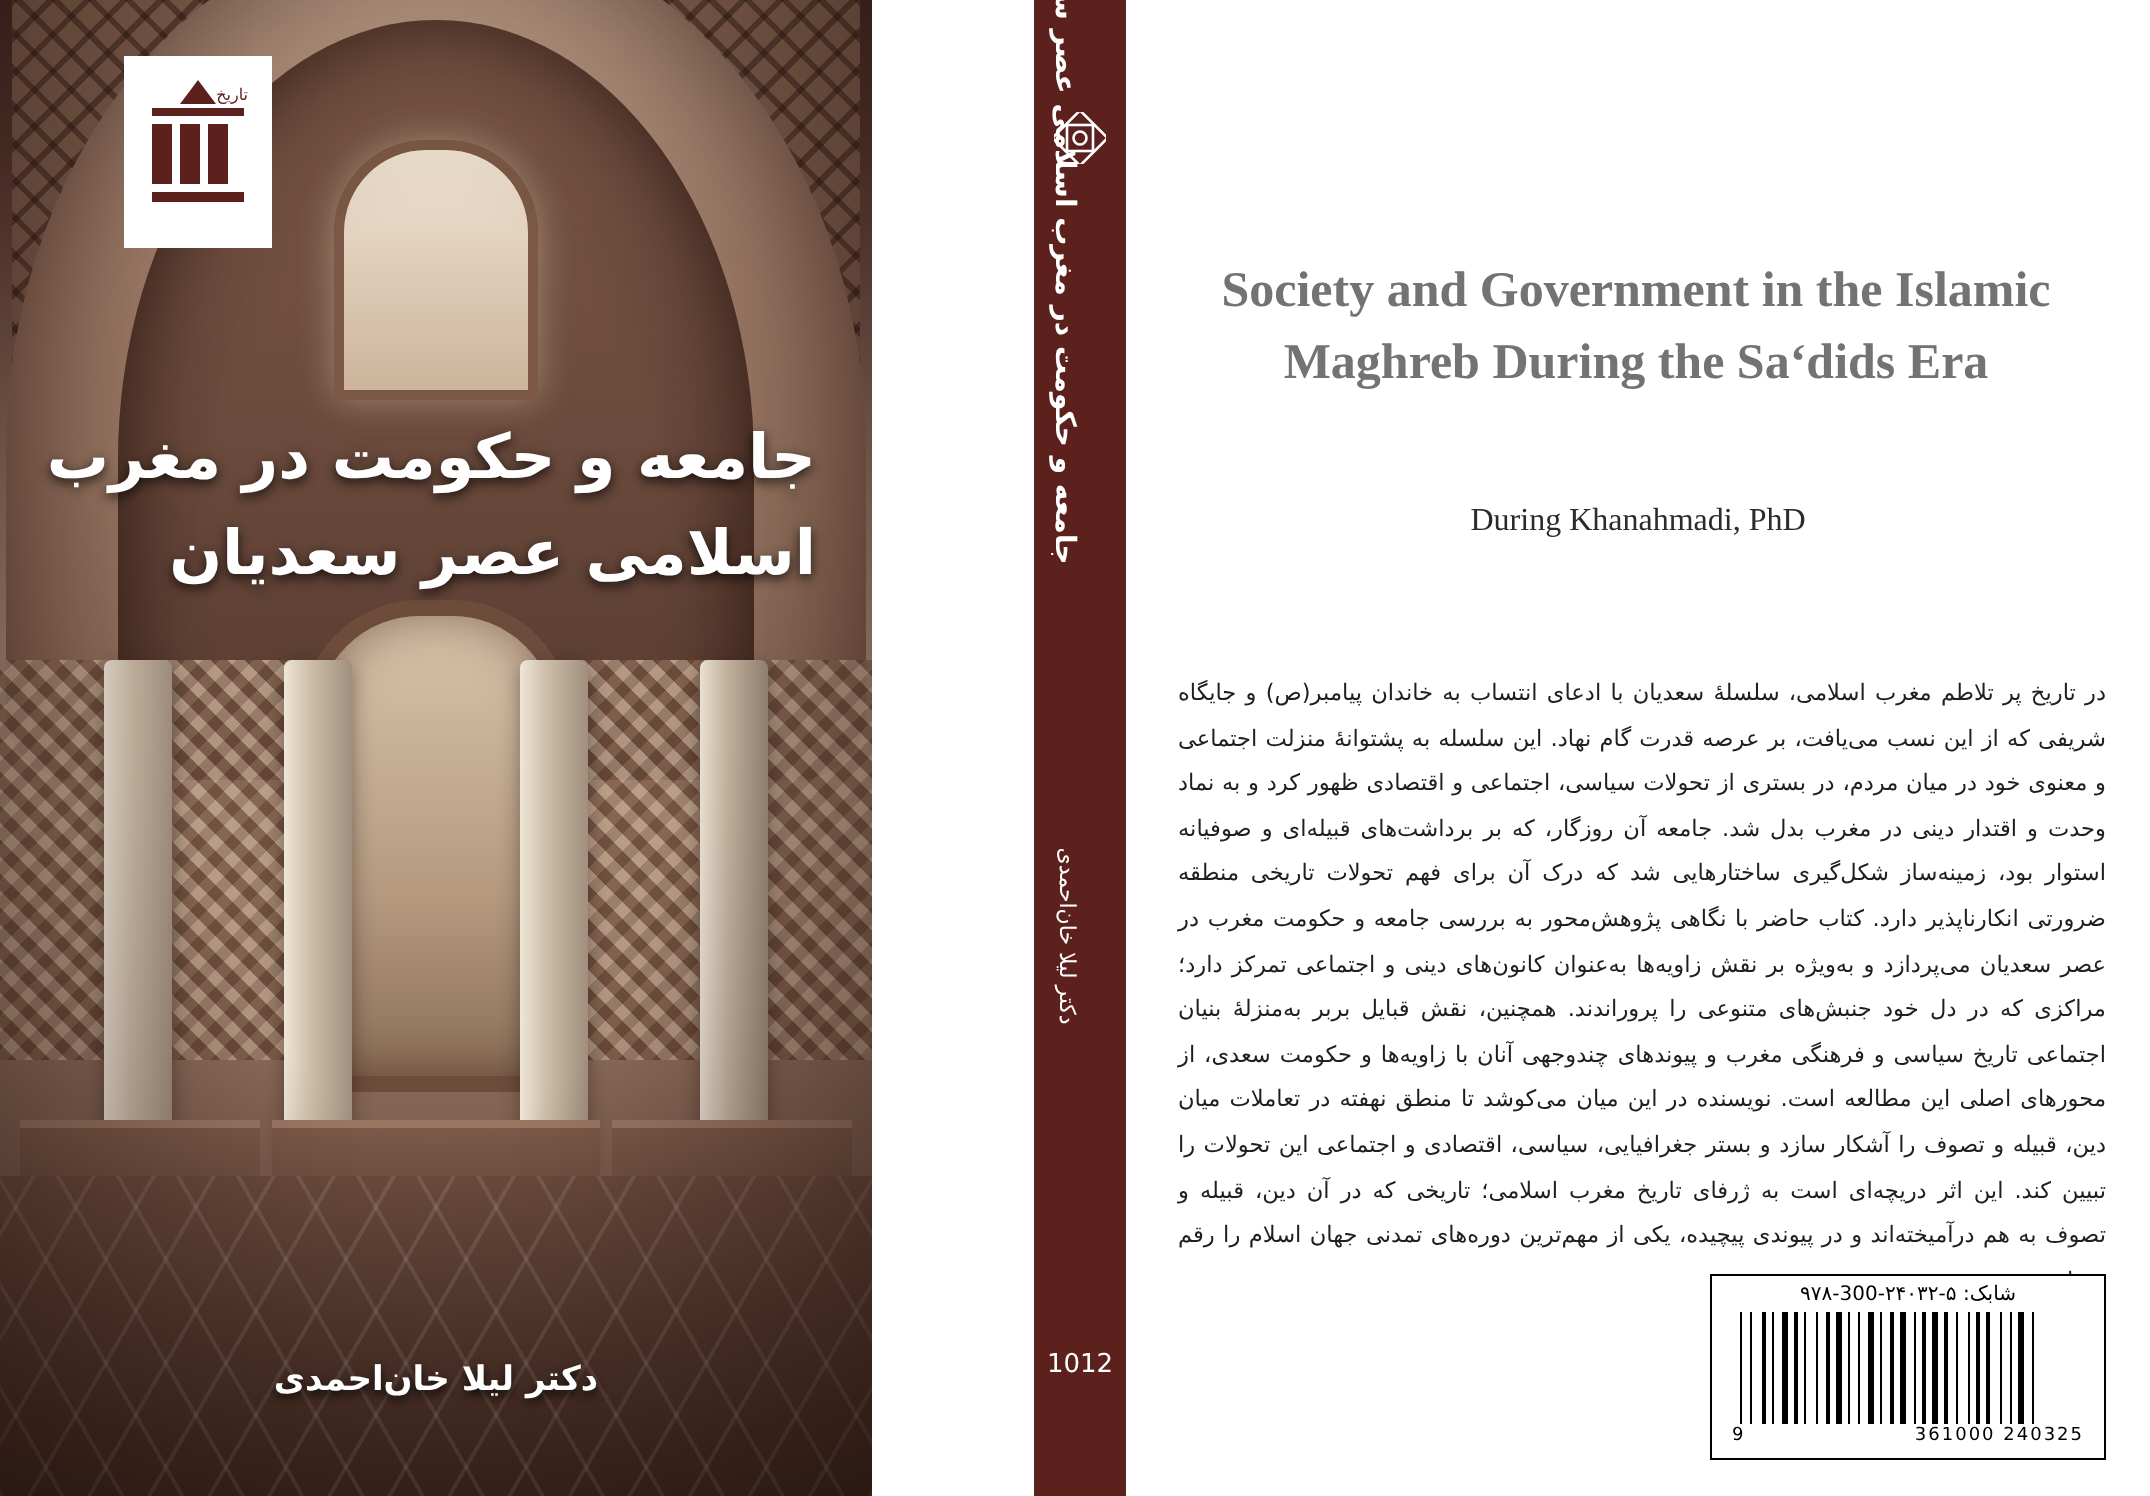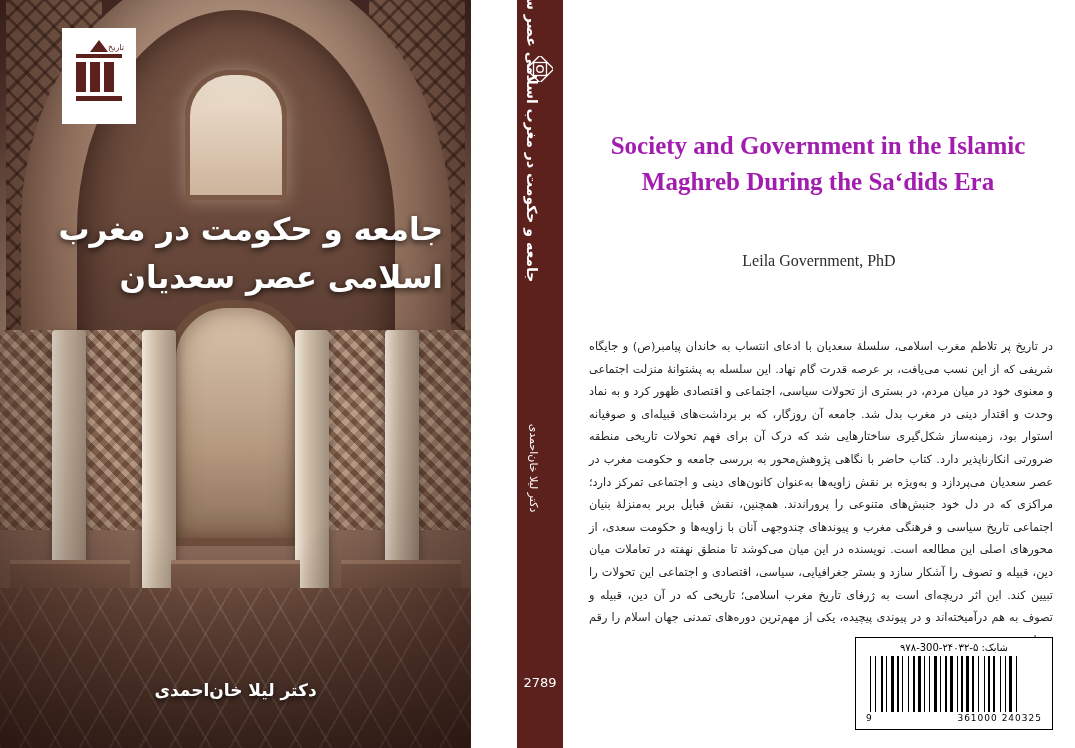--- a/index.html
+++ b/index.html
@@ -13,21 +13,21 @@
     height: 748px;
     overflow: hidden;
     font-family: "Liberation Serif", serif;
   }
 
   
   .front-art {
     position: absolute;
     left: 0;
     top: 0;
-    width: 471px;
+    width: 436px;
     height: 748px;
     background: #6d5a50;
     overflow: hidden;
   }
   
   .art-sky {
     position: absolute; left: 0; top: 0; width: 100%; height: 100%;
     background:
       linear-gradient(180deg, #4a2f2a 0%, #5d3b33 10%, #8a6b5d 28%, #ab8c78 45%, #9c7a66 60%, #7d5e4f 78%, #5c4339 100%);
   }
@@ -219,21 +219,21 @@
     top: 0;
     width: 512px;
     height: 748px;
     background: #ffffff;
   }
   .back-title-en {
     position: absolute;
     left: 18px; right: 20px;
     top: 128px;
     text-align: center;
-    color: #a21caf;
+    color: #737373;
     font-family: "Liberation Serif", serif;
     font-size: 25px;
     font-weight: bold;
     line-height: 1.42;
   }
   .back-author-en {
     position: absolute;
     left: 0; right: 0;
     top: 252px;
     text-align: center;
@@ -341,26 +341,26 @@
   <div class="spine">
     <svg class="spine-emblem" viewBox="0 0 24 24" aria-hidden="true">
       <g fill="none" stroke="#ffffff" stroke-width="1.2">
         <rect x="3" y="3" width="18" height="18" transform="rotate(45 12 12)"></rect>
         <rect x="6" y="6" width="12" height="12"></rect>
         <circle cx="12" cy="12" r="3"></circle>
       </g>
     </svg>
     <div class="spine-title">جامعه و حکومت در مغرب اسلامی عصر سعدیان</div>
     <div class="spine-author">دکتر لیلا خان‌احمدی</div>
-    <div class="spine-logo">2789</div>
+    <div class="spine-logo">1012</div>
   </div>
 
   <div class="back">
     <div class="back-title-en">Society and Government in the Islamic Maghreb During the Sa‘dids Era</div>
-    <div class="back-author-en">Leila Government, PhD</div>
+    <div class="back-author-en">During Khanahmadi, PhD</div>
     <div class="back-blurb">در تاریخ پر تلاطم مغرب اسلامی، سلسلهٔ سعدیان با ادعای انتساب به خاندان پیامبر(ص) و جایگاه شریفی که از این نسب می‌یافت، بر عرصه قدرت گام نهاد. این سلسله به پشتوانهٔ منزلت اجتماعی و معنوی خود در میان مردم، در بستری از تحولات سیاسی، اجتماعی و اقتصادی ظهور کرد و به نماد وحدت و اقتدار دینی در مغرب بدل شد. جامعه آن روزگار، که بر برداشت‌های قبیله‌ای و صوفیانه استوار بود، زمینه‌ساز شکل‌گیری ساختارهایی شد که درک آن برای فهم تحولات تاریخی منطقه ضرورتی انکارناپذیر دارد. کتاب حاضر با نگاهی پژوهش‌محور به بررسی جامعه و حکومت مغرب در عصر سعدیان می‌پردازد و به‌ویژه بر نقش زاویه‌ها به‌عنوان کانون‌های دینی و اجتماعی تمرکز دارد؛ مراکزی که در دل خود جنبش‌های متنوعی را پروراندند. همچنین، نقش قبایل بربر به‌منزلهٔ بنیان اجتماعی تاریخ سیاسی و فرهنگی مغرب و پیوندهای چندوجهی آنان با زاویه‌ها و حکومت سعدی، از محورهای اصلی این مطالعه است. نویسنده در این میان می‌کوشد تا منطق نهفته در تعاملات میان دین، قبیله و تصوف را آشکار سازد و بستر جغرافیایی، سیاسی، اقتصادی و اجتماعی این تحولات را تبیین کند. این اثر دریچه‌ای است به ژرفای تاریخ مغرب اسلامی؛ تاریخی که در آن دین، قبیله و تصوف به هم درآمیخته‌اند و در پیوندی پیچیده، یکی از مهم‌ترین دوره‌های تمدنی جهان اسلام را رقم زده‌اند.</div>
 
     <div class="isbn-block">
       <div class="isbn-text">شابک: ۵-۲۴۰۳۲-300-۹۷۸</div>
       <div class="barcode" id="barcode">
           <i style="width: 1px;"></i>
           <i style="width: 2px; background: transparent;"></i>
           <i style="width: 1px;"></i>
           <i style="width: 3px; background: transparent;"></i>
           <i style="width: 2px;"></i>

